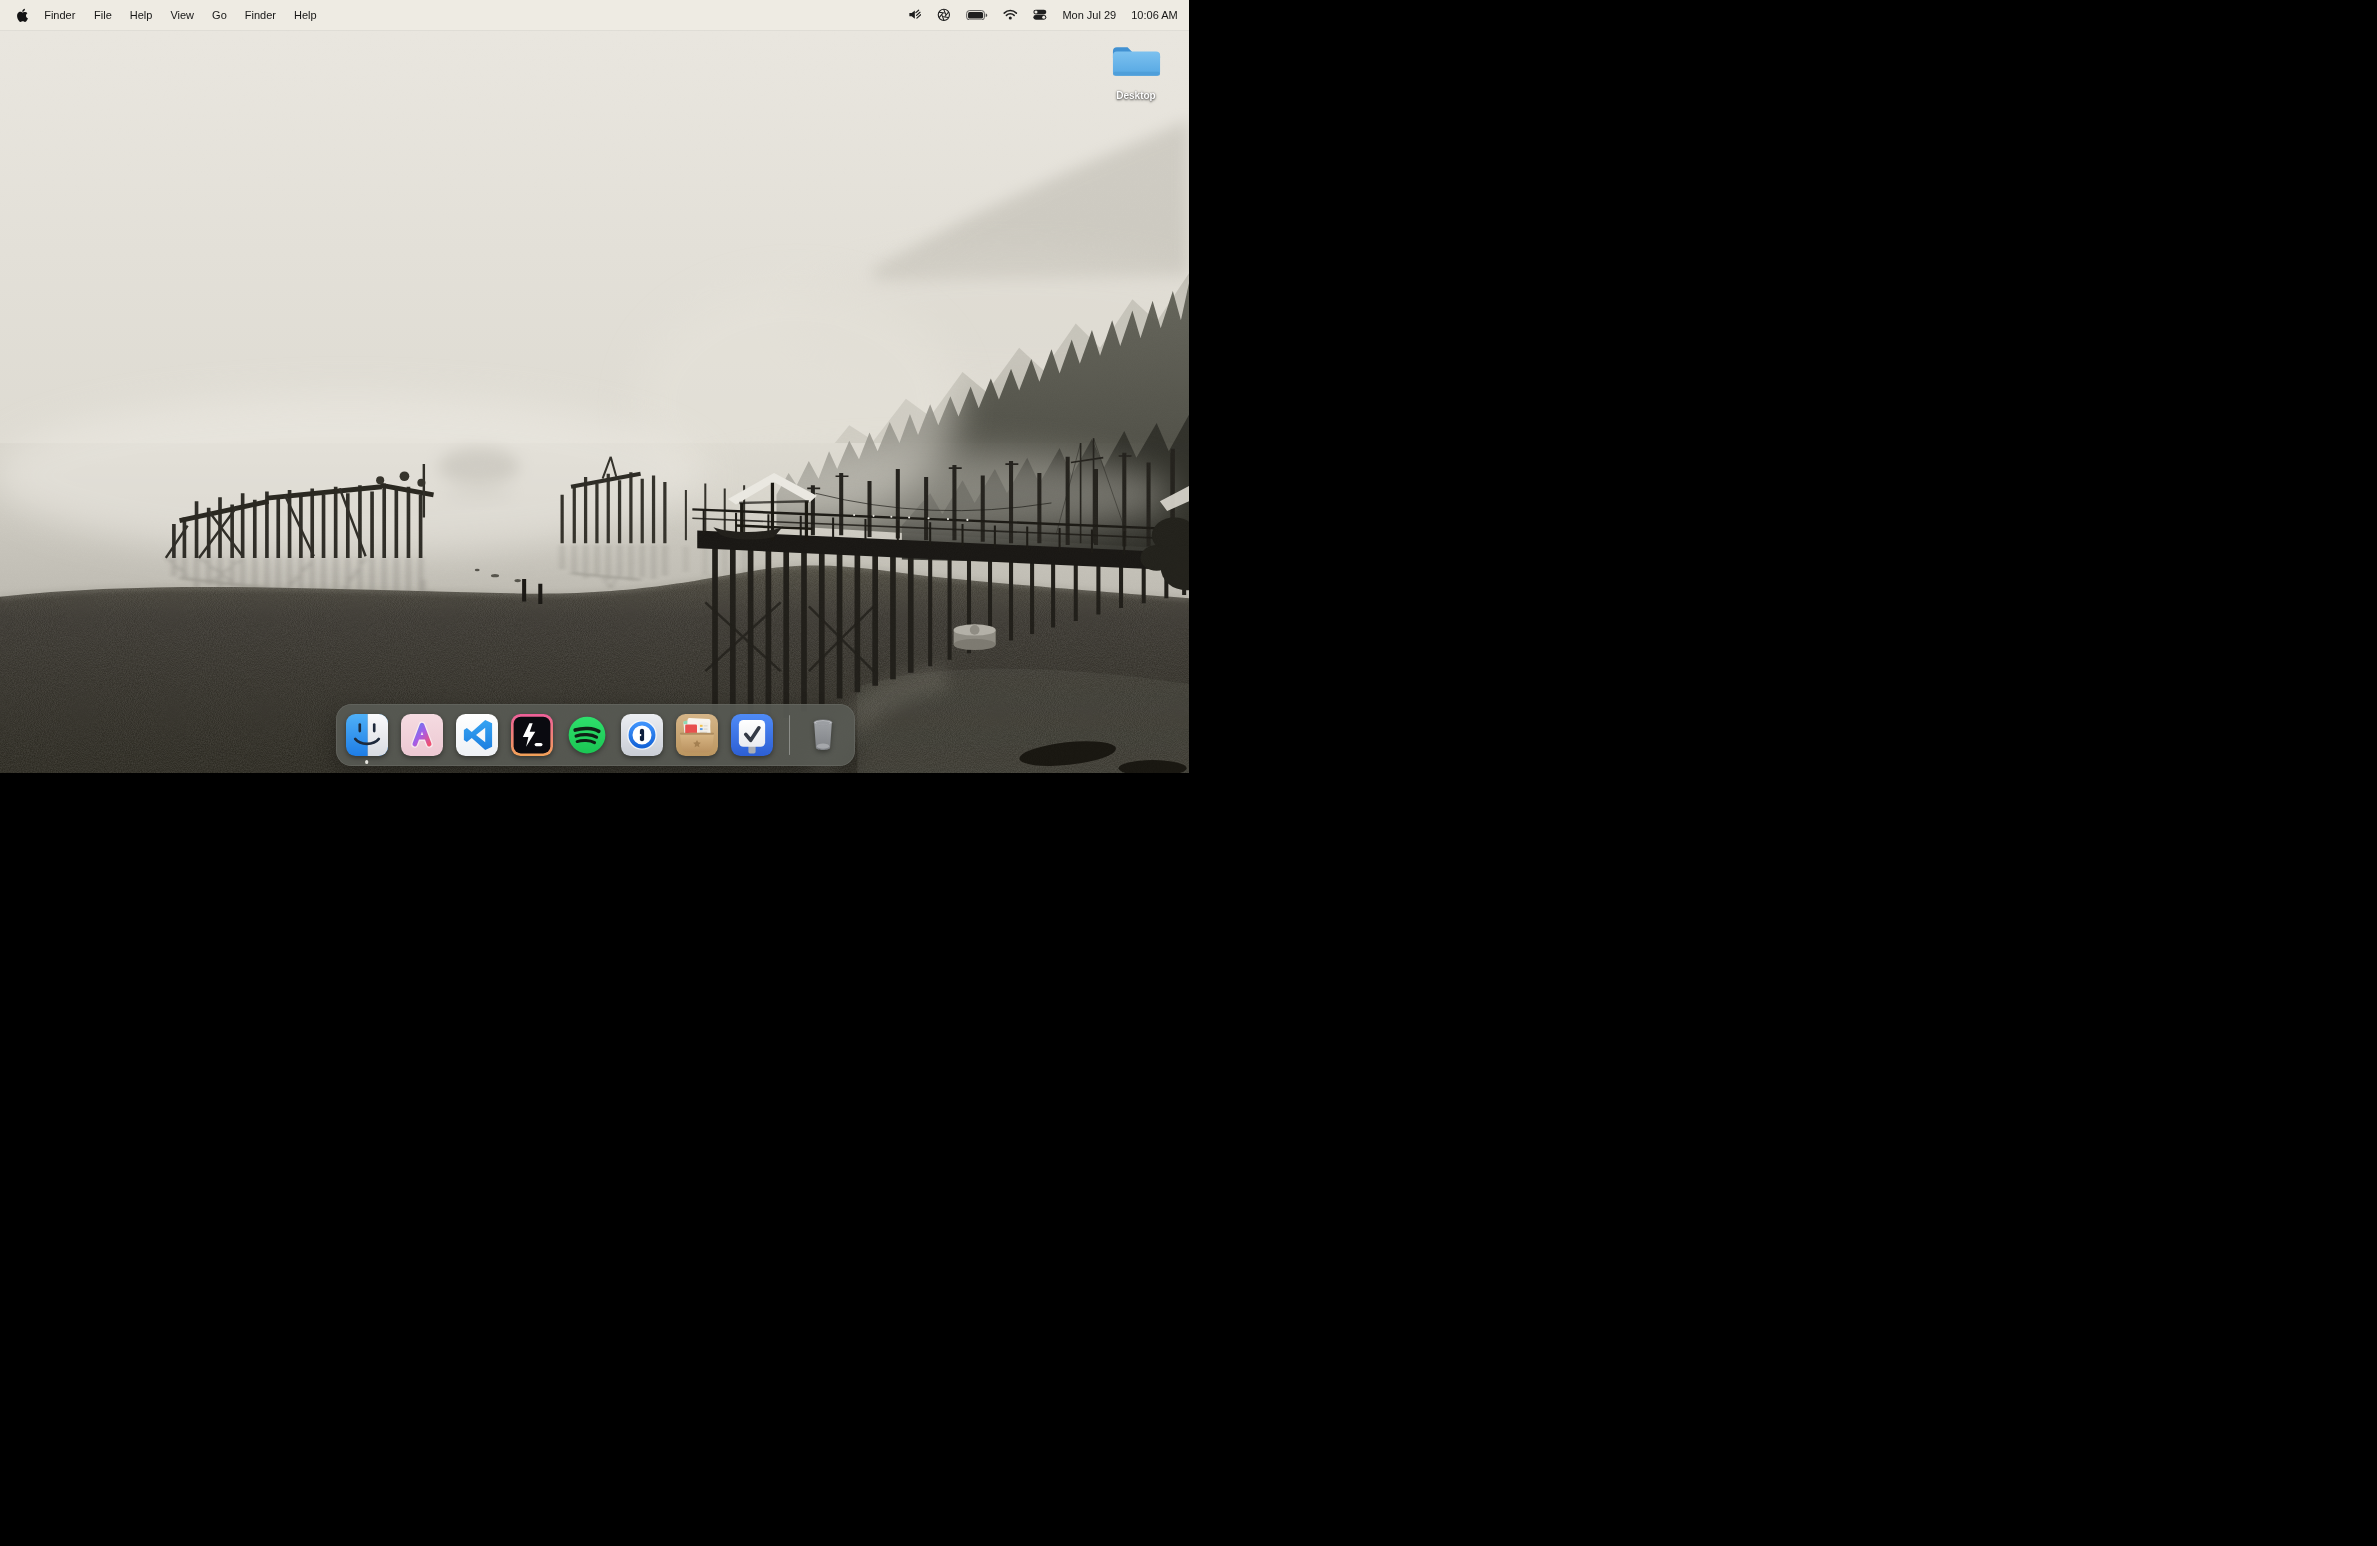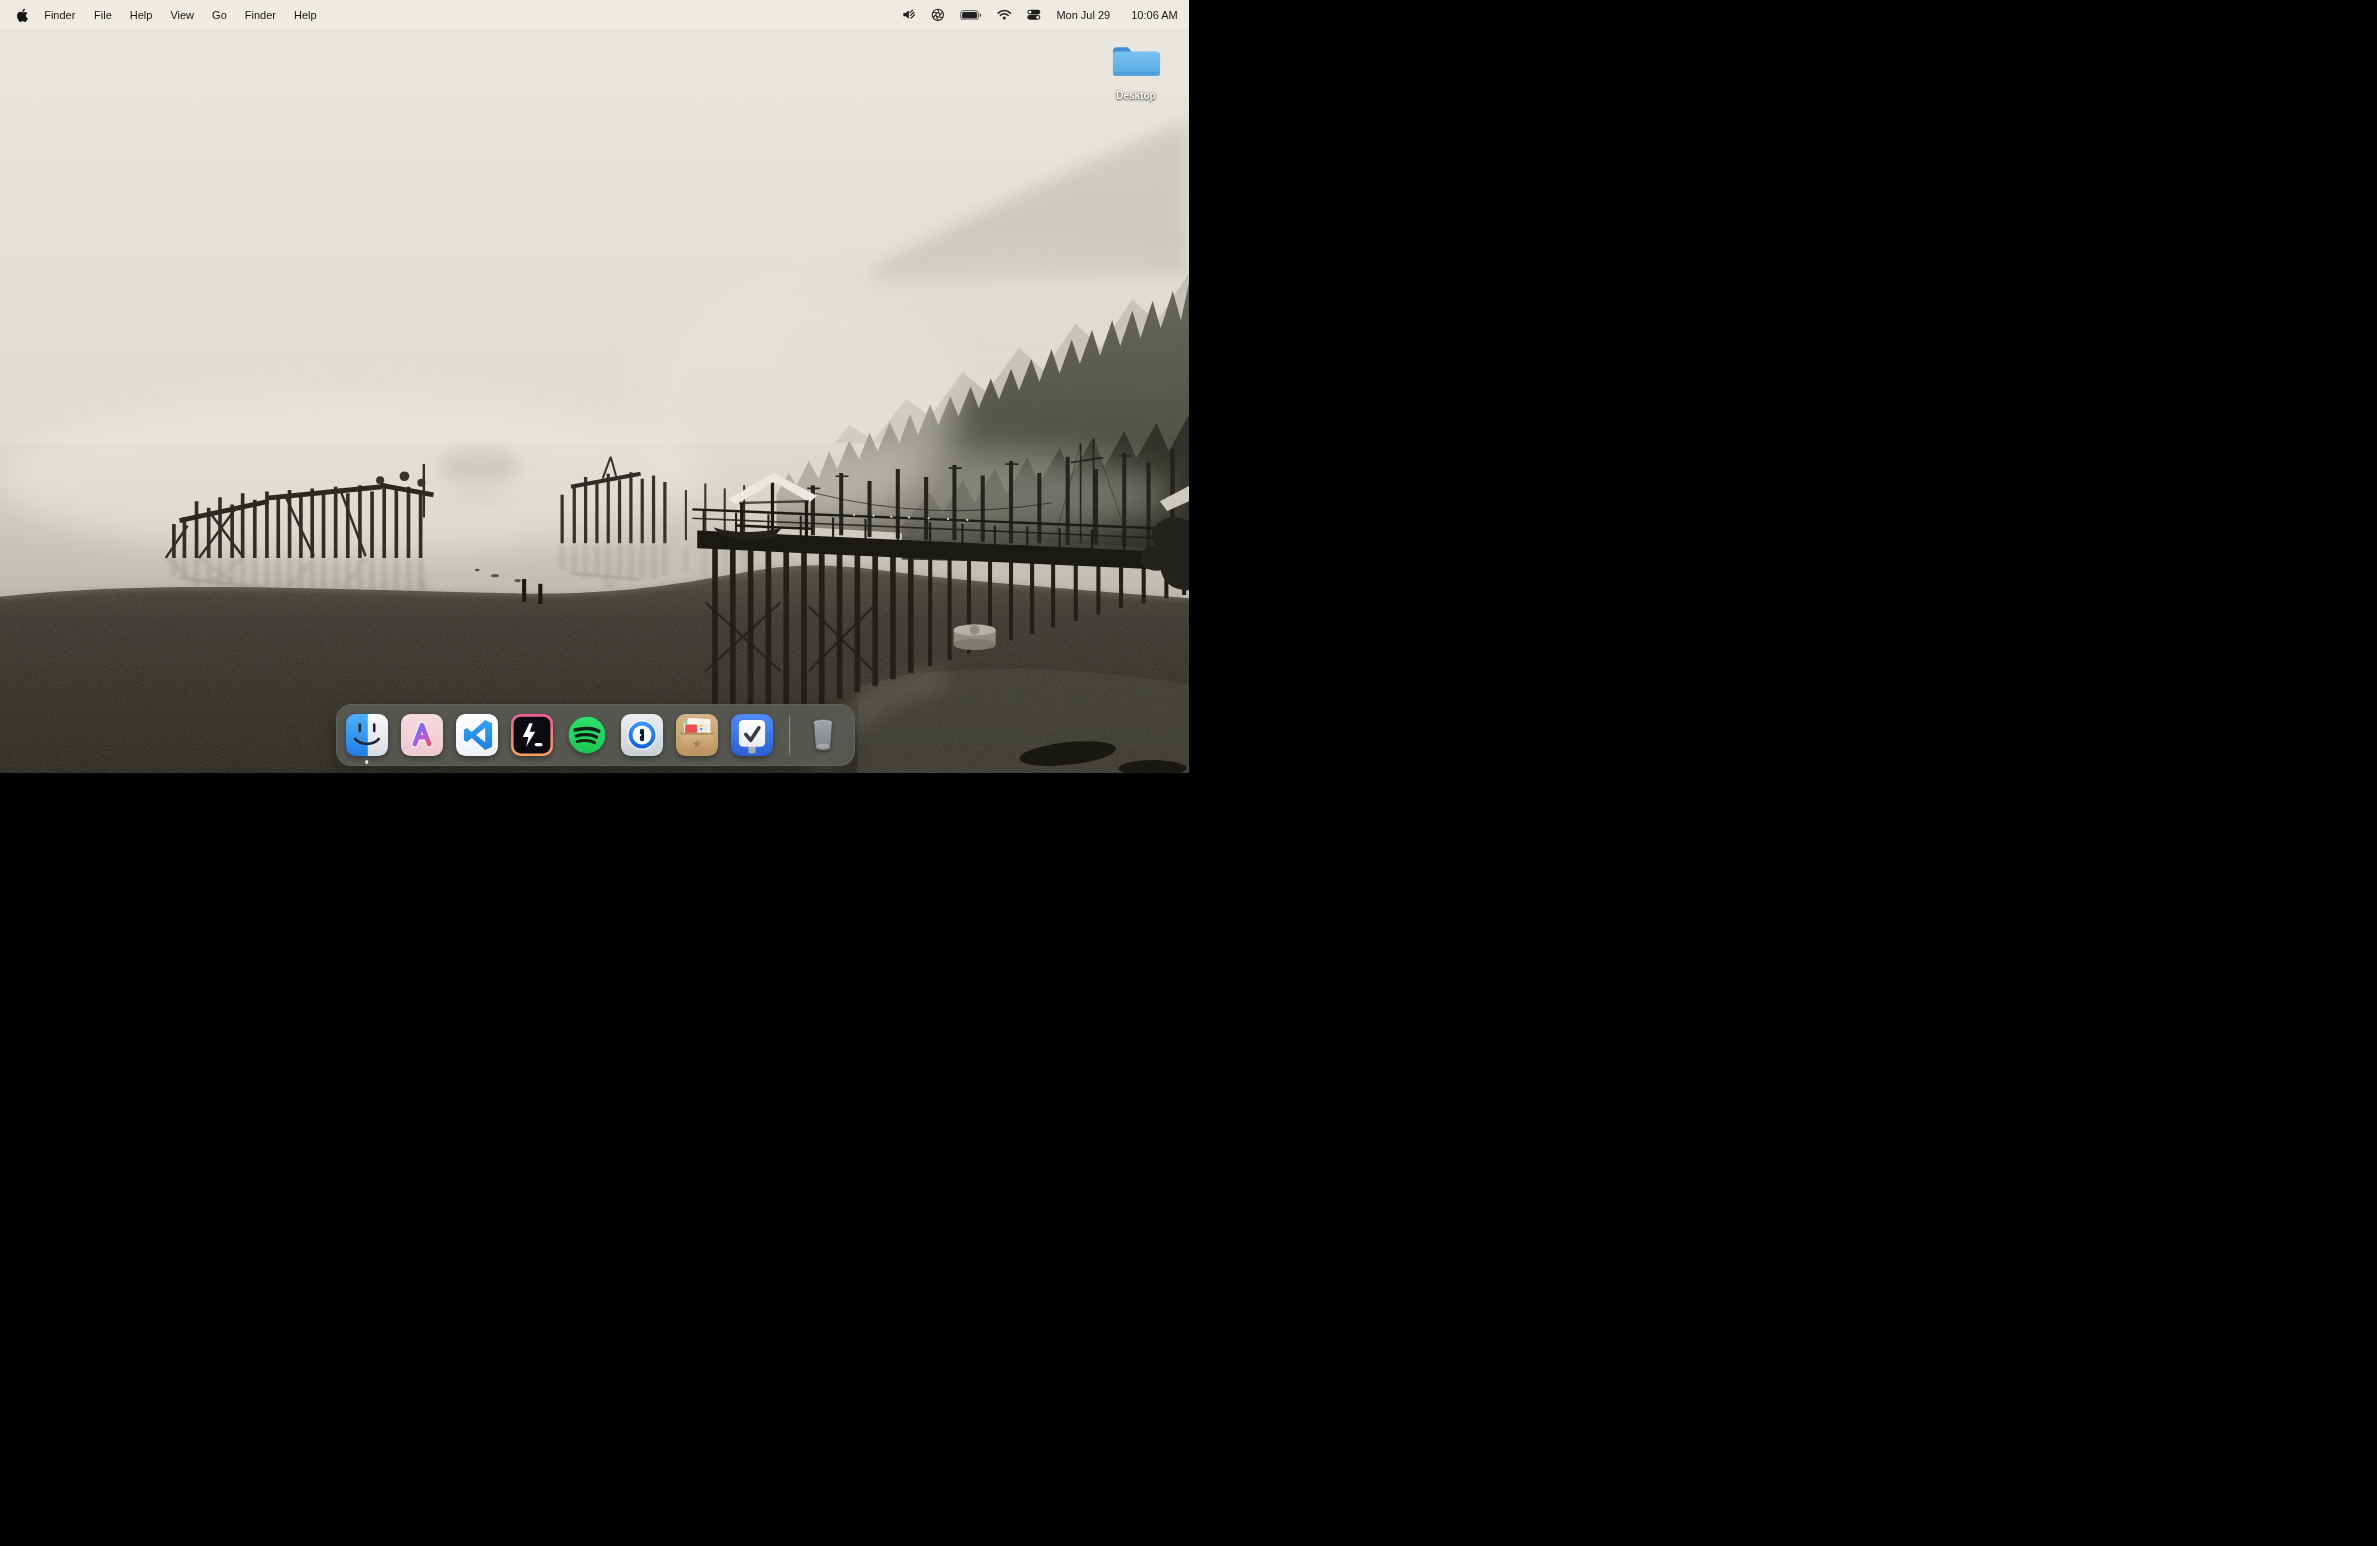--- a/index.html
+++ b/index.html
@@ -15,21 +15,21 @@
            background:rgba(237,234,227,.97);
            box-shadow:0 0.4px 0 rgba(0,0,0,.10);
            display:flex;align-items:center;color:#161616;font-size:11px;
            padding:0 11.3px 0 8px;box-sizing:border-box;z-index:5;}
   .menubar .left{display:flex;align-items:center;}
   .mb-item{padding:0 9px;line-height:30px;white-space:nowrap;cursor:default;}
   .mb-app{font-weight:400;padding:0 9.7px;}
   .apple{padding:0 6.5px 0 8px;display:flex;align-items:center;}
   .menubar .right{margin-left:auto;display:flex;align-items:center;gap:15.4px;}
   .status-ic{display:flex;align-items:center;}
-  .clock{display:flex;gap:21px;font-size:11px;font-weight:500;white-space:nowrap;}
+  .clock{display:flex;gap:15px;font-size:11px;font-weight:500;white-space:nowrap;}
 
   
   .desk-icon{position:absolute;top:40px;right:16px;width:74px;z-index:3;
              display:flex;flex-direction:column;align-items:center;cursor:default;}
   .desk-icon .lbl{margin-top:11px;color:#fff;font-size:10px;font-weight:700;
                   text-shadow:0 0.8px 2.4px rgba(0,0,0,.7),0 0 1.6px rgba(0,0,0,.45);}
 
   
   .dock{position:absolute;left:336px;top:704px;width:519px;height:62px;
         background:rgba(88,90,84,.92);border-radius:15.4px;

